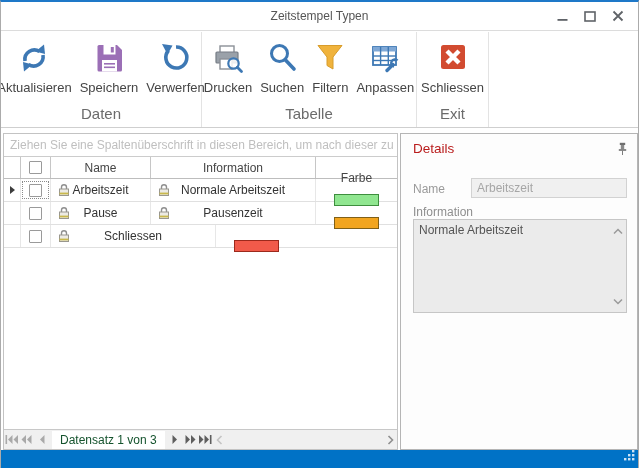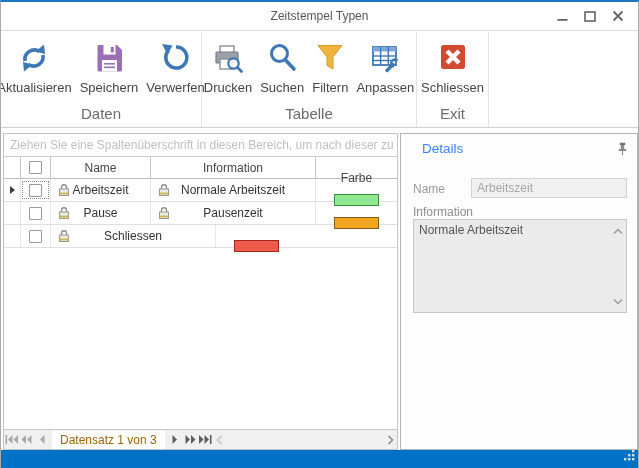--- a/index.html
+++ b/index.html
@@ -58,26 +58,26 @@
     border-left:5px solid #3c3c3c;}
   .lock{position:absolute;left:7px;top:4px;}
   .swatch{width:45px;height:12px;border:1px solid #555;}
   
   .navbar{position:absolute;left:0;bottom:0;width:393px;height:20px;background:#f0f0f0;
     border-top:1px solid #c8c8c8;display:flex;align-items:center;}
   .nav-btn{width:15px;height:18px;display:flex;align-items:center;justify-content:center;cursor:default;}
   .nav-g{fill:#a9a9a9;}
   .nav-d{fill:#5e5e5e;}
   .nav-text{background:#fff;height:18px;display:flex;align-items:center;padding:0 8px;
-    font-size:12px;color:#a16207;margin:0 3px;white-space:nowrap;}
+    font-size:12px;color:#14532d;margin:0 3px;white-space:nowrap;}
   .hscroll{flex:1;height:18px;display:flex;align-items:center;justify-content:space-between;padding:0 3px;}
   
   .details{position:absolute;left:399px;top:131px;width:238px;height:317px;
     background:#fdfdfd;border:1px solid #b5b5b5;}
-  .d-title{position:absolute;left:21px;top:7px;font-size:13.5px;color:#3b82f6;}
+  .d-title{position:absolute;left:12px;top:7px;font-size:13.5px;color:#b91c1c;}
   .d-pin{position:absolute;right:9px;top:8px;cursor:default;}
   .d-name-lbl{position:absolute;left:12px;top:48px;font-size:12px;color:#9a9a9a;}
   .d-name-input{position:absolute;left:70px;right:10px;top:44px;height:20px;background:#f0f0f0;
     border:1px solid #d2d2d2;font-size:12px;color:#a6a6a6;display:flex;align-items:center;padding-left:5px;}
   .d-info-lbl{position:absolute;left:12px;top:71px;font-size:12px;color:#8e8e8e;}
   .d-textarea{position:absolute;left:12px;right:10px;top:85px;height:94px;background:#ebebeb;
     border:1px solid #c6c6c6;font-size:12px;color:#555;padding:3px 18px 3px 5px;}
   .ta-up{position:absolute;right:3px;top:4px;}
   .ta-down{position:absolute;right:3px;bottom:4px;}
   

